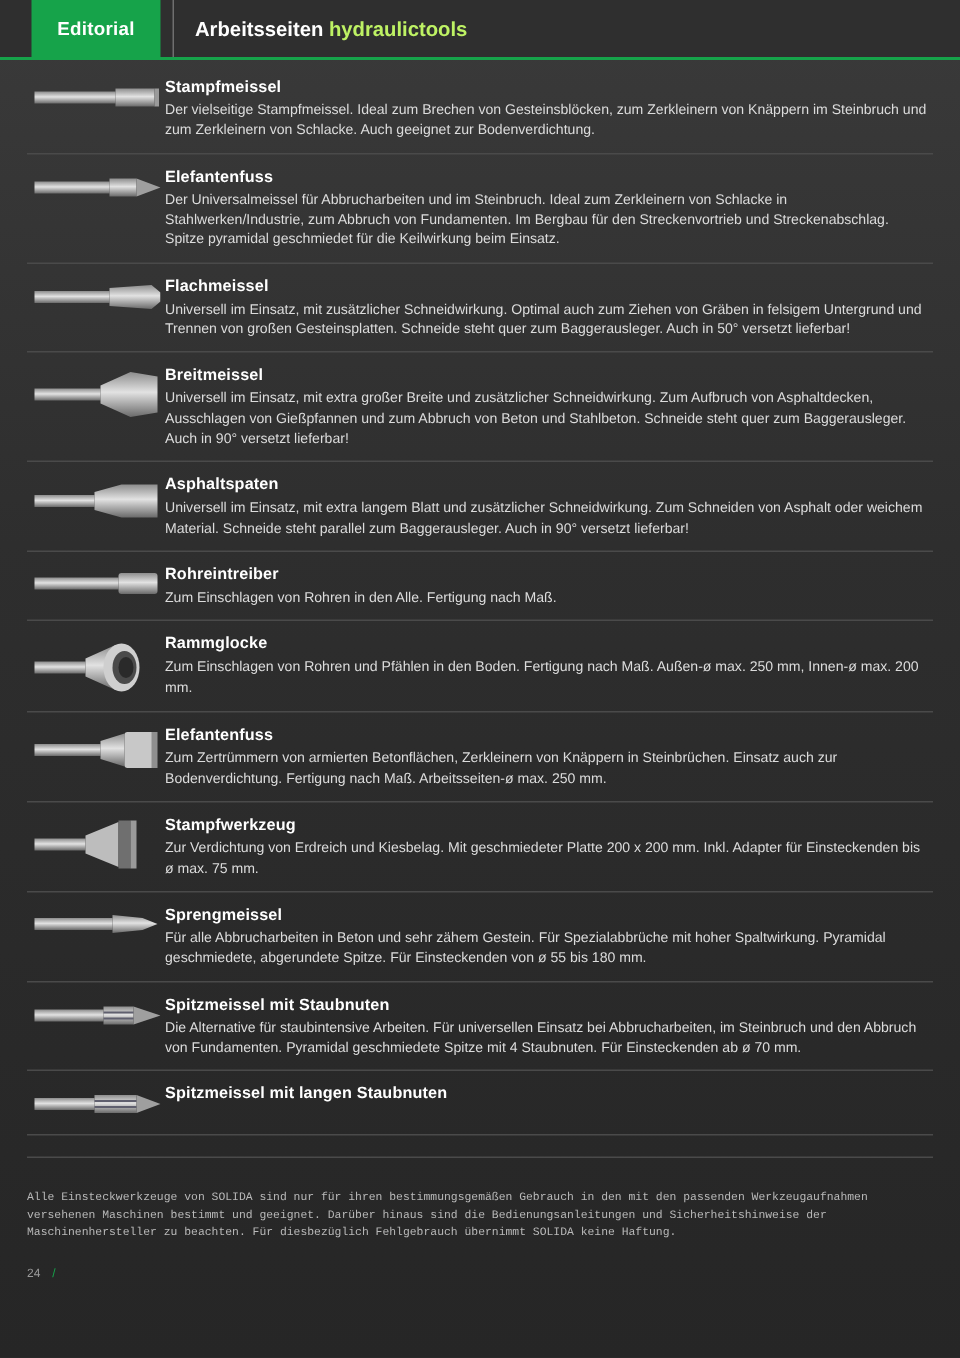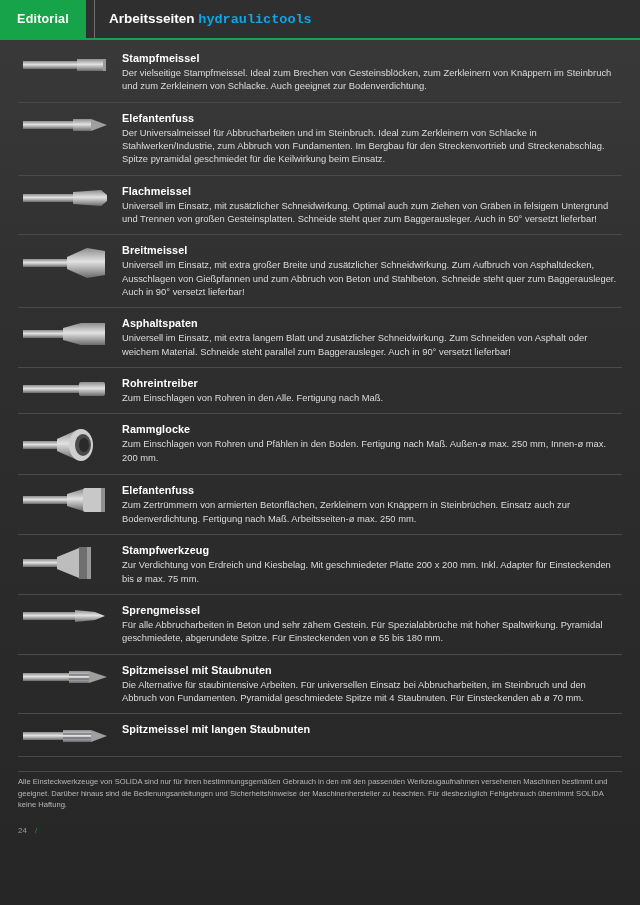--- a/index.html
+++ b/index.html
@@ -26,35 +26,36 @@
   .header-tab {
     width: 86px;
     background: #16a34a;
     color: #ffffff;
     font-size: 12.5px;
     font-weight: bold;
     display: flex;
     align-items: center;
     justify-content: center;
     letter-spacing: .2px;
+    margin-left: 21px;
   }
   .header-rest {
     flex: 1;
     display: flex;
     align-items: center;
     padding-left: 14px;
     border-left: 1px solid #6f6f6f;
     margin-left: 8px;
   }
   .header-title {
     color: #ffffff;
     font-size: 13.5px;
     font-weight: bold;
   }
-  .header-title .accent { color: #0ea5e9; font-family: Liberation Mono, monospace; }
+  .header-title .accent { color: #bef264; }
   .header-rule {
     height: 2px;
     background: #16a34a;
     width: 100%;
   }
 
   
   .list {
     padding: 0 18px;
   }
@@ -66,21 +67,21 @@
   }
   .item:first-child { padding-top: 12px; }
   .thumb {
     width: 92px;
     min-width: 92px;
     padding-top: 2px;
     display: flex;
     align-items: center;
     justify-content: center;
   }
-  .txt { flex: 1; padding-right: 4px; margin-left: 12px; }
+  .txt { flex: 1; padding-right: 4px; }
   .name {
     color: #ffffff;
     font-size: 10.8px;
     font-weight: bold;
     margin: 0 0 2px 0;
     letter-spacing: .1px;
   }
   .desc {
     color: #dcdcdc;
     font-size: 9.4px;
@@ -88,21 +89,22 @@
     margin: 0;
   }
 
   
   .footnote {
     margin: 14px 18px 0 18px;
     color: #b9b9b9;
     font-size: 7.6px;
     line-height: 1.5;
     border-top: 1px solid #4a4a4a;
-    padding-top: 4px;
+    padding-top: 22px;
+    font-family: Liberation Mono, monospace;
   }
   .pagefoot {
     margin: 16px 18px 4px 18px;
     color: #9a9a9a;
     font-size: 8px;
     display: flex;
     gap: 8px;
     align-items: center;
   }
   .pagefoot .slash { color: #16a34a; }

